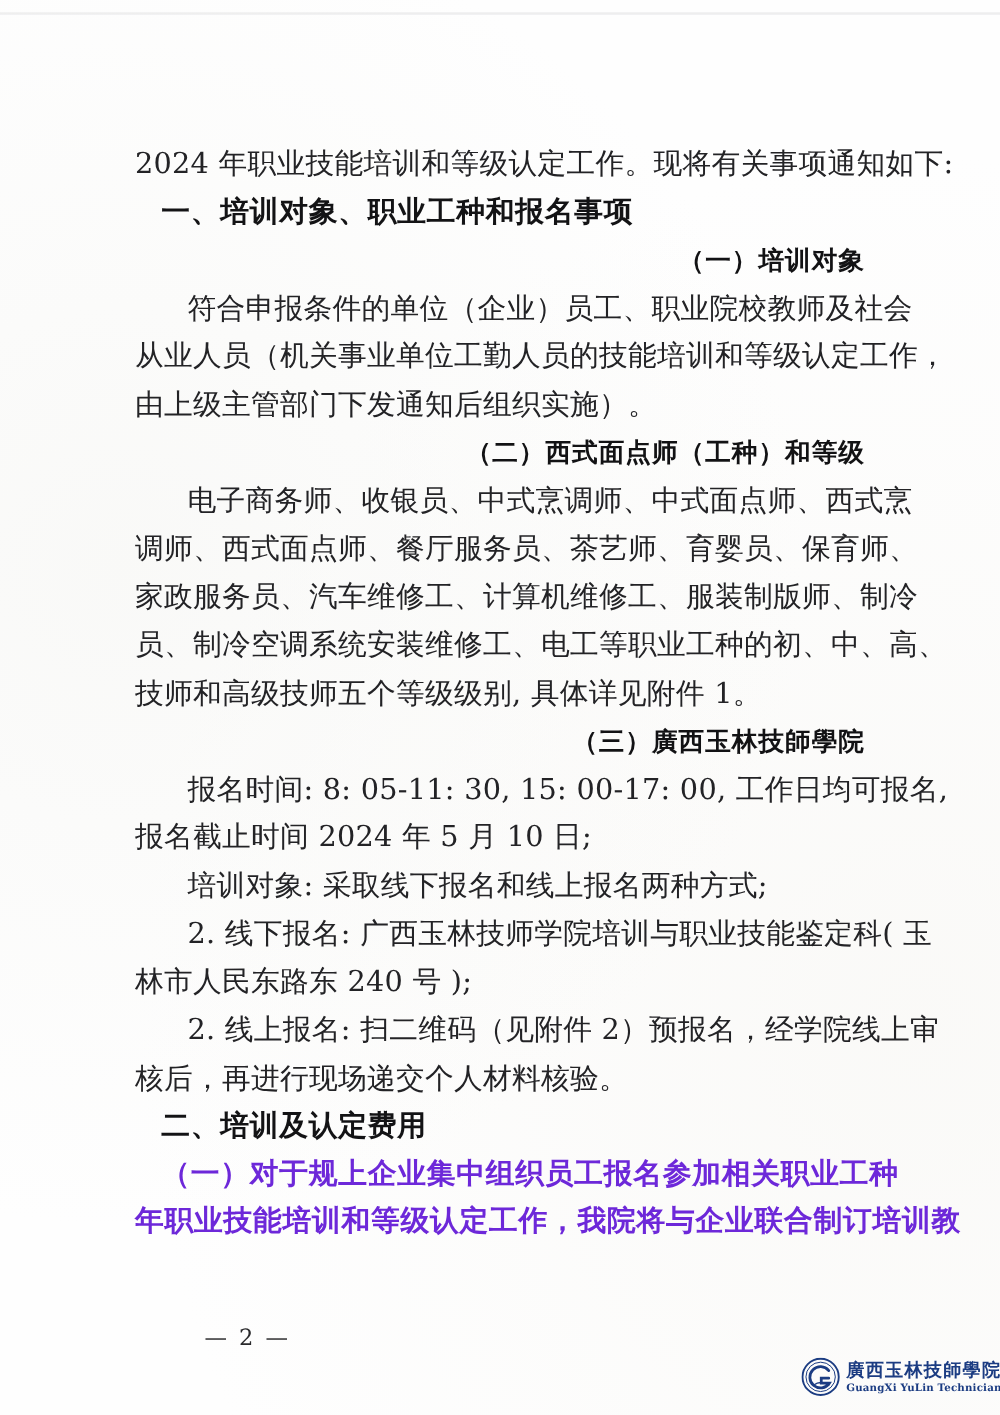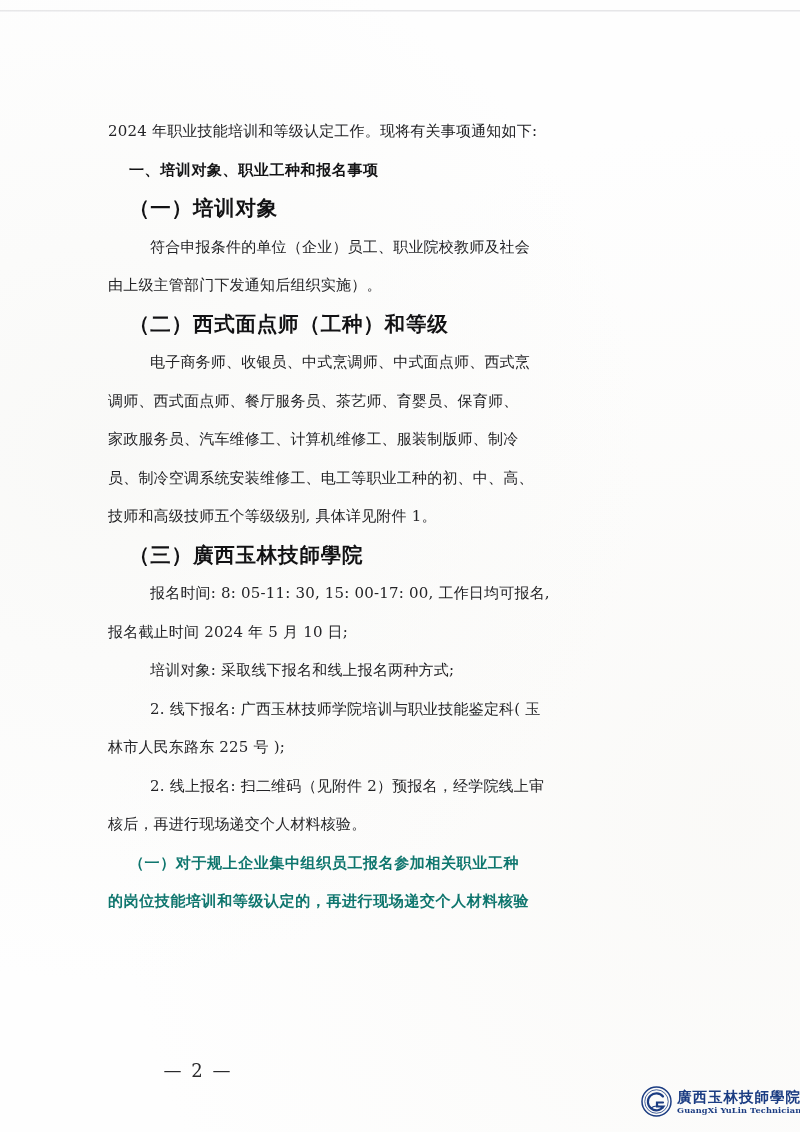--- a/index.html
+++ b/index.html
@@ -43,56 +43,57 @@
   .body-block {
     position: absolute;
     left: 108px;
     top: 112px;
     width: 584px;
   }
 
   p.line {
     margin: 0;
     color: #1d1d1f;
-    font-size: 15px;
+    font-size: 23px;
     line-height: 38.5px;
     letter-spacing: 0.2px;
     white-space: pre;
   }
 
   
   p.body-text {
     font-family: "DejaVu Serif", "Liberation Serif", serif;
     font-weight: 400;
     color: #232326;
   }
 
   
   p.head-1 {
     font-family: "DejaVu Sans", "Liberation Sans", sans-serif;
     font-weight: 700;
-    font-size: 15px;
+    font-size: 23px;
     color: #131315;
     letter-spacing: 0.6px;
   }
 
   
   p.head-2 {
     font-family: "DejaVu Serif", "Liberation Serif", serif;
     font-weight: 700;
     font-size: 20.5px;
     color: #121214;
     letter-spacing: 0.8px;
+    text-align: right;
   }
 
   
   p.body-bold {
-    font-family: Liberation Sans, sans-serif;
-    font-weight: 700;
-    color: #0f766e;
+    font-family: Liberation Mono, monospace;
+    font-weight: 700;
+    color: #6d28d9;
     letter-spacing: 0.6px;
   }
 
   .indent-1 { padding-left: 21px; }
   .indent-2 { padding-left: 42px; }
 
   
   .page-number {
     position: absolute;
     left: 108px;
@@ -150,37 +151,39 @@
 
   <div class="scan-line"></div>
   <div class="scan-line second"></div>
   <div class="paper-tint"></div>
 
   <div class="body-block" id="body-block">
       <p class="line body-text">2024 年职业技能培训和等级认定工作。现将有关事项通知如下:</p>
       <p class="line head-1 indent-1">一、培训对象、职业工种和报名事项</p>
       <p class="line head-2 indent-1">（一）培训对象</p>
       <p class="line body-text indent-2">符合申报条件的单位（企业）员工、职业院校教师及社会</p>
+      <p class="line body-text">从业人员（机关事业单位工勤人员的技能培训和等级认定工作，</p>
       <p class="line body-text">由上级主管部门下发通知后组织实施）。</p>
       <p class="line head-2 indent-1">（二）西式面点师（工种）和等级</p>
       <p class="line body-text indent-2">电子商务师、收银员、中式烹调师、中式面点师、西式烹</p>
       <p class="line body-text">调师、西式面点师、餐厅服务员、茶艺师、育婴员、保育师、</p>
       <p class="line body-text">家政服务员、汽车维修工、计算机维修工、服装制版师、制冷</p>
       <p class="line body-text">员、制冷空调系统安装维修工、电工等职业工种的初、中、高、</p>
       <p class="line body-text">技师和高级技师五个等级级别, 具体详见附件 1。</p>
       <p class="line head-2 indent-1">（三）廣西玉林技師學院</p>
       <p class="line body-text indent-2">报名时间: 8: 05-11: 30, 15: 00-17: 00, 工作日均可报名,</p>
       <p class="line body-text">报名截止时间 2024 年 5 月 10 日;</p>
       <p class="line body-text indent-2">培训对象: 采取线下报名和线上报名两种方式;</p>
       <p class="line body-text indent-2">2. 线下报名: 广西玉林技师学院培训与职业技能鉴定科( 玉</p>
-      <p class="line body-text">林市人民东路东 225 号 );</p>
+      <p class="line body-text">林市人民东路东 240 号 );</p>
       <p class="line body-text indent-2">2. 线上报名: 扫二维码（见附件 2）预报名，经学院线上审</p>
       <p class="line body-text">核后，再进行现场递交个人材料核验。</p>
+      <p class="line head-1 indent-1">二、培训及认定费用</p>
       <p class="line body-bold indent-1">（一）对于规上企业集中组织员工报名参加相关职业工种</p>
-      <p class="line body-bold">的岗位技能培训和等级认定的，再进行现场递交个人材料核验</p>
+      <p class="line body-bold">年职业技能培训和等级认定工作，我院将与企业联合制订培训教</p>
     </div>
 
   <div class="page-number">— 2 —</div>
 
   <div class="logo">
     <span class="logo-emblem">
       <svg viewBox="0 0 62 62" width="31" height="31" aria-hidden="true">
         <circle cx="31" cy="31" r="29" fill="none" stroke="#1b3c82" stroke-width="3"></circle>
         <circle cx="31" cy="31" r="23.5" fill="none" stroke="#1b3c82" stroke-width="1.6"></circle>
         <path d="M44 21 A17 17 0 1 0 45 41 L32 41 L32 33 L44 33" fill="none" stroke="#1b3c82" stroke-width="4.4" stroke-linecap="round"></path>

